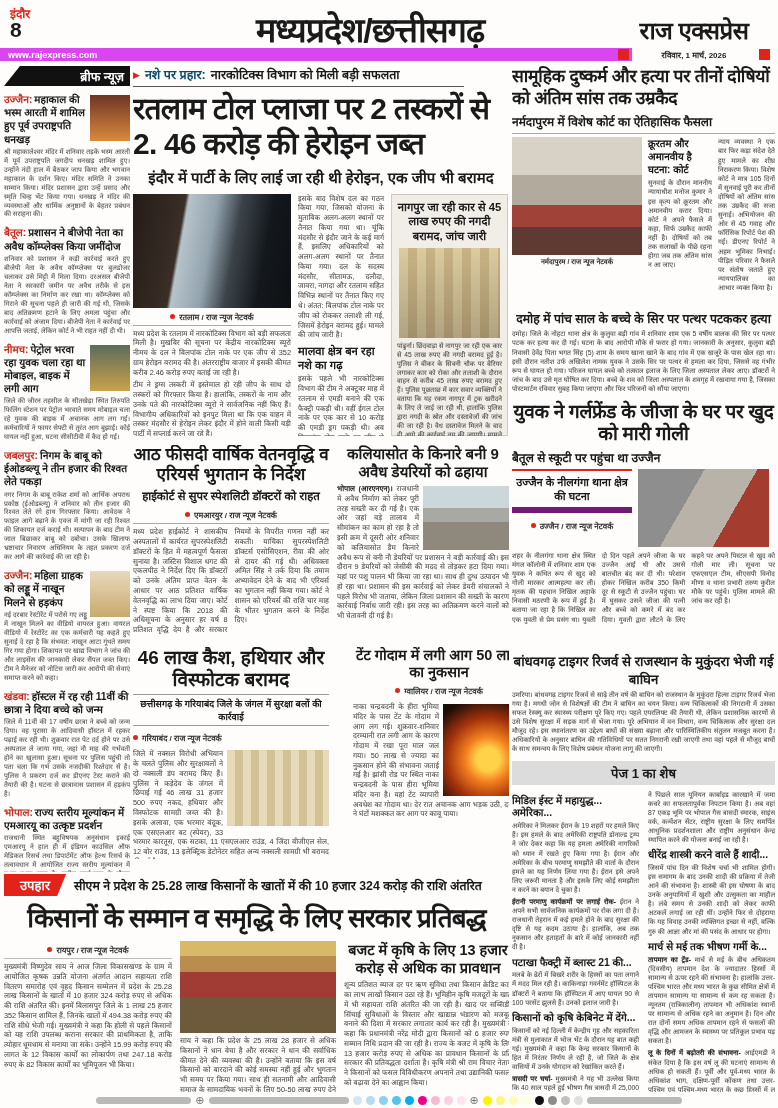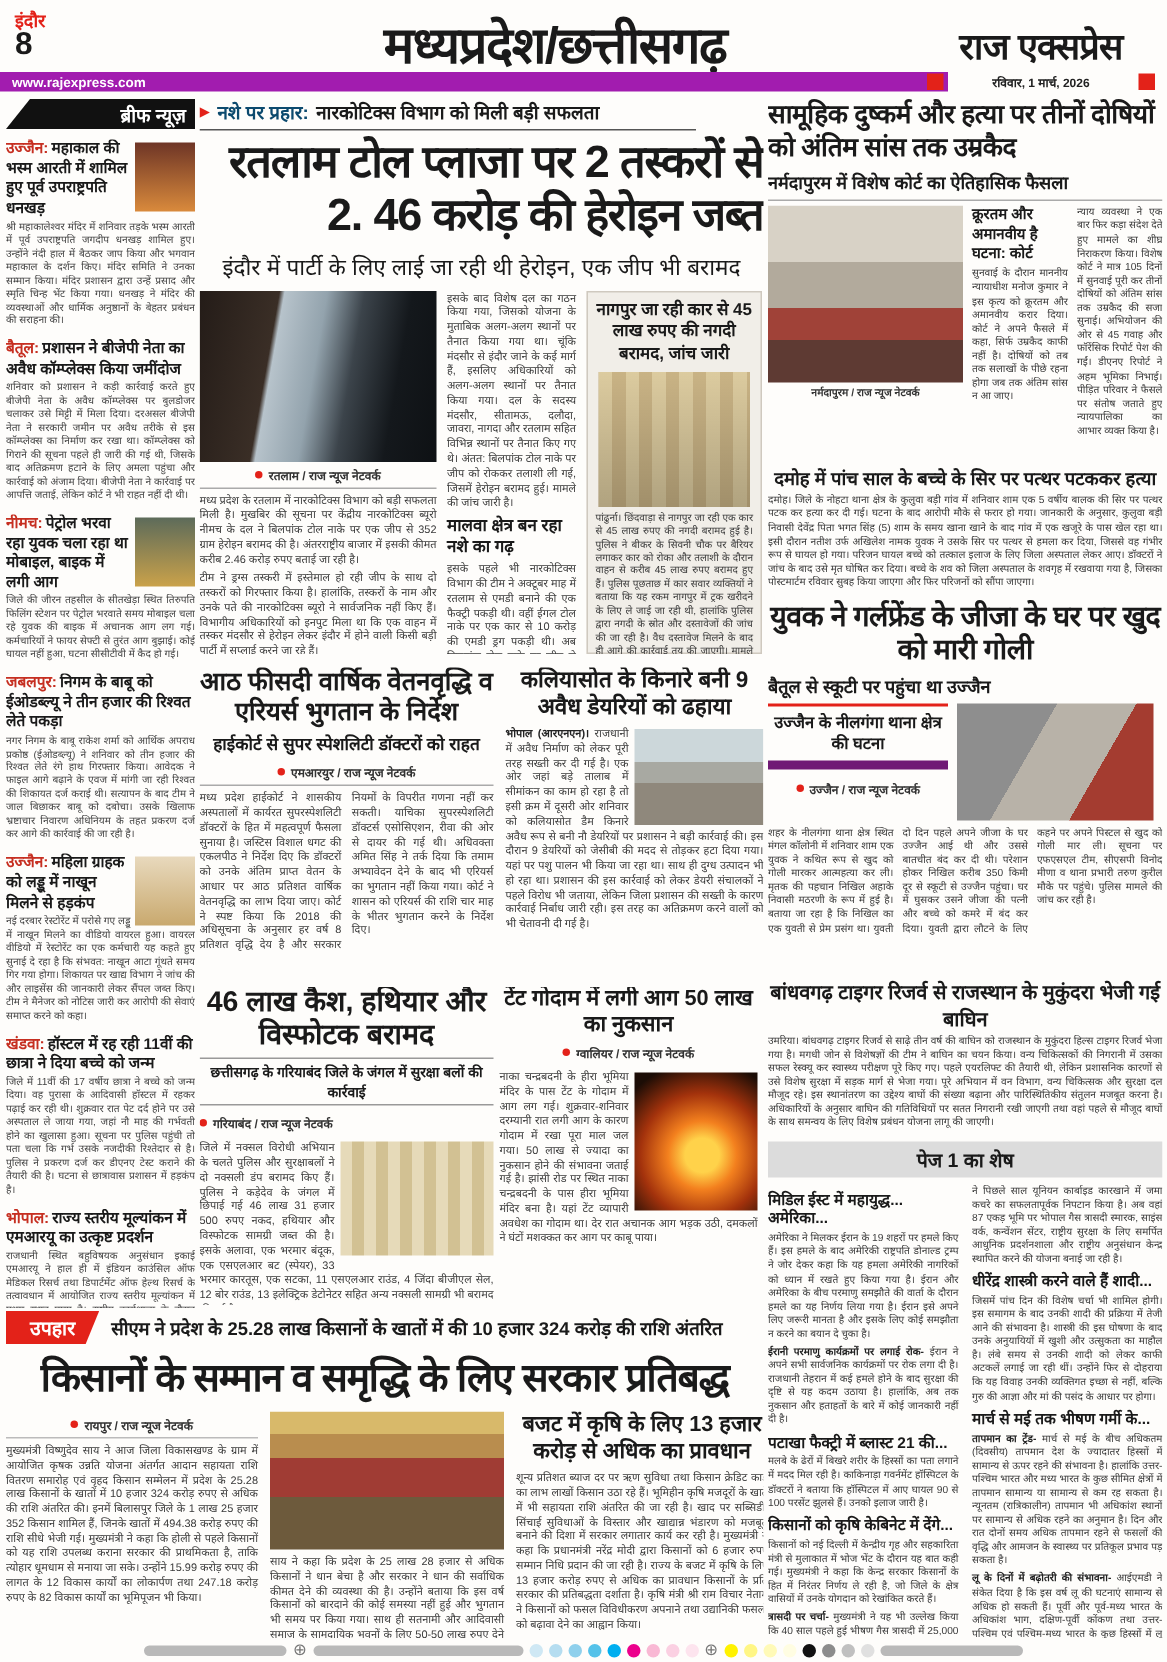--- a/index.html
+++ b/index.html
@@ -9,21 +9,21 @@
   .btx{font-size:7.3px;line-height:1.34;color:#3a3a3a;text-align:justify}
   .red{color:#0c4a6e}
   
   .hdr-city{left:10px;top:5px;font-size:12px;font-weight:bold;color:#e32219}
   .hdr-page{left:10px;top:18px;font-size:21px;font-weight:bold}
   .hdr-title{left:150px;top:6px;width:440px;text-align:center;font-size:34px;font-weight:bold;letter-spacing:-1px}
   .hdr-brand{right:8px;top:13px;width:152px;text-align:center;font-size:24px;font-weight:bold;letter-spacing:-0.5px}
   .hdr-daterow{right:8px;top:49px;width:152px;display:flex;align-items:center;justify-content:space-between}
   .redsq{width:11px;height:11px;background:#e32219}
   .hdr-date{font-size:8px;font-weight:bold;color:#222}
-  .redbar{left:0;top:48px;width:632px;height:13px;background:#a21caf;color:#fff;display:flex;align-items:center;padding-left:8px;box-sizing:border-box;font-size:9px;font-weight:bold}
+  .redbar{left:0;top:48px;width:632px;height:13px;background:#d946ef;color:#fff;display:flex;align-items:center;padding-left:8px;box-sizing:border-box;font-size:9px;font-weight:bold}
   
   .sidebar{left:4px;top:66px;width:126px;height:806px;overflow:hidden}
   .sb-head{height:20px;background:#111;color:#fff;font-weight:bold;font-size:12.5px;
     display:flex;align-items:center;justify-content:flex-end;padding-right:6px;
     clip-path:polygon(16px 0,100% 0,100% 100%,0 100%)}
   .sb-item{margin-top:7px;overflow:hidden}
   .sb-hl{font-size:10.3px;font-weight:bold;line-height:1.28}
   .sb-loc{color:#c62f21;margin-right:2px}
   .sb-ph{float:right;width:40px;height:46px;margin:2px 0 2px 3px}
   .sb-body{font-size:6.8px;line-height:1.32;color:#454545;text-align:justify;margin-top:2px}
@@ -38,22 +38,22 @@
   .ph-fire{background:radial-gradient(circle at 55% 60%,#ffd24a 0 16%,#f3801e 32%,#a3320c 58%,#1c0d06 88%)}
   .ph-farm{background:linear-gradient(180deg,#d8b96a 0 16%,#b98d4e 16% 34%,#a03c34 34% 62%,#6d5a3c 62% 100%)}
   .ph-aarti{background:linear-gradient(180deg,#6e3526,#d98a3c)}
   .ph-bike{background:linear-gradient(180deg,#5d6b5a,#caa24a)}
   .ph-food{background:linear-gradient(180deg,#e8d9bd,#c9a96e)}
   
   .mid{left:133px;top:66px;width:376px;height:806px;overflow:hidden}
   .kicker{display:flex;align-items:center;gap:5px;font-size:12.5px;font-weight:bold;
     border-bottom:1.5px solid #555;padding-bottom:3px;width:88%}
   .kick-arrow{color:#e32219;font-size:9px}
-  .lead-hl{font-size:30px;font-weight:bold;text-align:right;line-height:1.16;margin-top:5px;letter-spacing:-0.8px}
-  .lead-sub{font-size:15px;font-weight:normal;text-align:center;margin-top:5px}
+  .lead-hl{font-size:30px;font-weight:bold;text-align:left;line-height:1.16;margin-top:5px;letter-spacing:-0.8px}
+  .lead-sub{font-size:15px;font-weight:bold;text-align:center;margin-top:5px}
   .lead-row{display:flex;gap:7px;margin-top:7px;height:242px;overflow:hidden}
   .lr-c1{width:158px;flex:none}
   .lr-c1 .ph{width:158px;height:114px}
   .byline{display:flex;align-items:center;justify-content:center;gap:4px;font-size:8px;font-weight:bold;color:#333;
     border-bottom:1px solid #aaa;padding:3px 0;margin-bottom:3px}
   .dot{width:5px;height:5px;border-radius:50%;background:#e32219;flex:none}
   .lr-c2{width:86px;flex:none}
   .malwa-hl{font-size:11.3px;font-weight:bold;line-height:1.25;margin:4px 0 2px}
   .lr-c3{width:117px;flex:none;background:#f1eee8;border:1px solid #cfc9bf;padding:5px;box-sizing:border-box}
   .box-hl{font-size:11.3px;font-weight:bold;text-align:center;line-height:1.3}
@@ -61,21 +61,21 @@
   .box-body{font-size:6.7px}
   .row2{display:flex;gap:8px;margin-top:9px;height:202px;overflow:hidden}
   .r2a{width:196px;flex:none}
   .r2a-hl{font-size:17px;font-weight:bold;text-align:center;line-height:1.2}
   .r2a-sub{font-size:11.5px;font-weight:bold;text-align:center;margin:3px 0}
   .cols2{columns:2;column-gap:7px;margin-top:2px}
   .r2b{width:172px;flex:none}
   .r2b-hl{font-size:15px;font-weight:bold;text-align:center;line-height:1.22;margin-bottom:3px}
   .r2b .ph{float:right;width:86px;height:64px;margin:2px 0 2px 4px}
   .dateline{font-weight:bold;color:#222}
-  .row3{display:flex;gap:4px;margin-top:11px;height:212px;overflow:hidden}
+  .row3{display:flex;gap:24px;height:212px;overflow:hidden}
   .r3a{width:196px;flex:none}
   .r3a-hl{font-size:19px;font-weight:bold;text-align:center;line-height:1.18}
   .r3a-sub{font-size:9.3px;font-weight:bold;text-align:center;border-top:1px solid #999;border-bottom:1px solid #999;
     padding:2px 0;margin:3px 0}
   .r3a .ph{float:right;width:102px;height:76px;margin:1px 0 2px 4px}
   .r3b{width:172px;flex:none}
   .r3b-hl{font-size:14.5px;font-weight:bold;text-align:center;line-height:1.22}
   .r3b .ph{float:right;width:82px;height:92px;margin:2px 0 2px 4px}
   
   .rz{left:512px;top:66px;width:263px;height:1026px;overflow:hidden}

